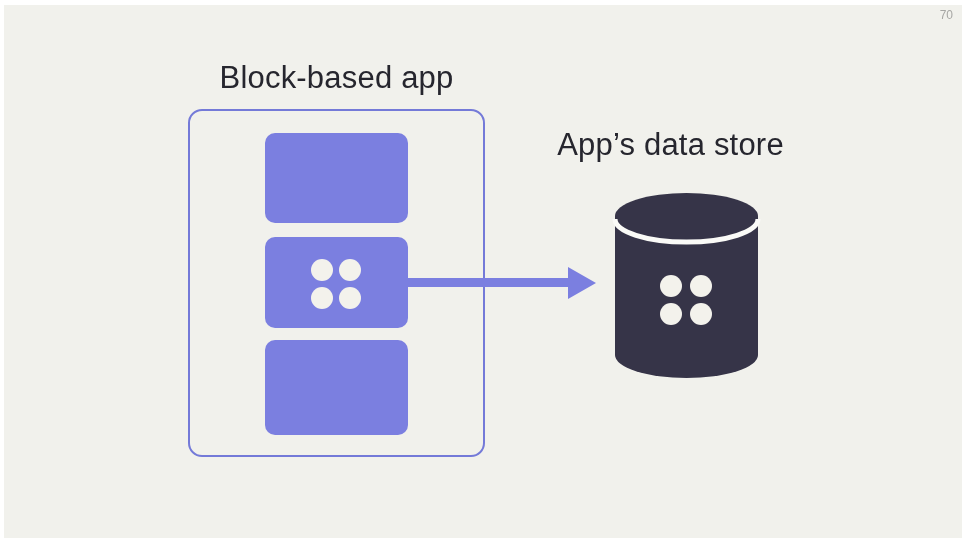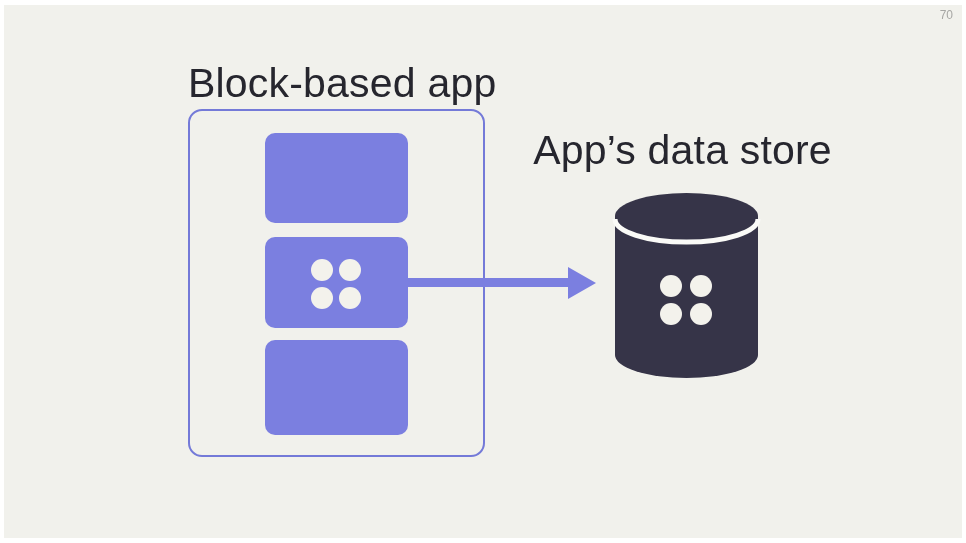--- a/index.html
+++ b/index.html
@@ -28,28 +28,28 @@
   }
   .page-number{
     position:absolute;
     top:8px;right:13px;
     font-size:12px;
     color:var(--page_number);
   }
   .title{
     position:absolute;
     color:var(--text);
-    font-size:41px;
+    font-size:31px;
     font-weight:500;
     letter-spacing:0.2px;
     text-align:center;
     white-space:nowrap;
   }
   .app-title{ left:188px; width:297px; top:60px; }
-  .datastore-title{ left:532px; width:301px; top:127px; }
+  .datastore-title{ left:520px; width:301px; top:127px; }
   .app-outline{
     position:absolute;
     left:188px; top:109px;
     width:297px; height:348px;
     border:2px solid var(--outline);
     border-radius:14px;
     box-sizing:border-box;
     background:transparent;
   }
   .block{

